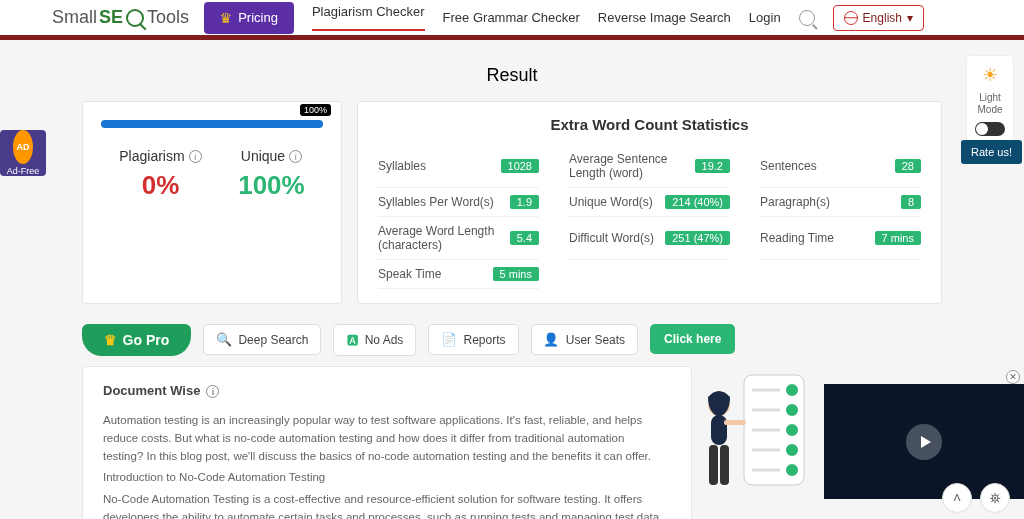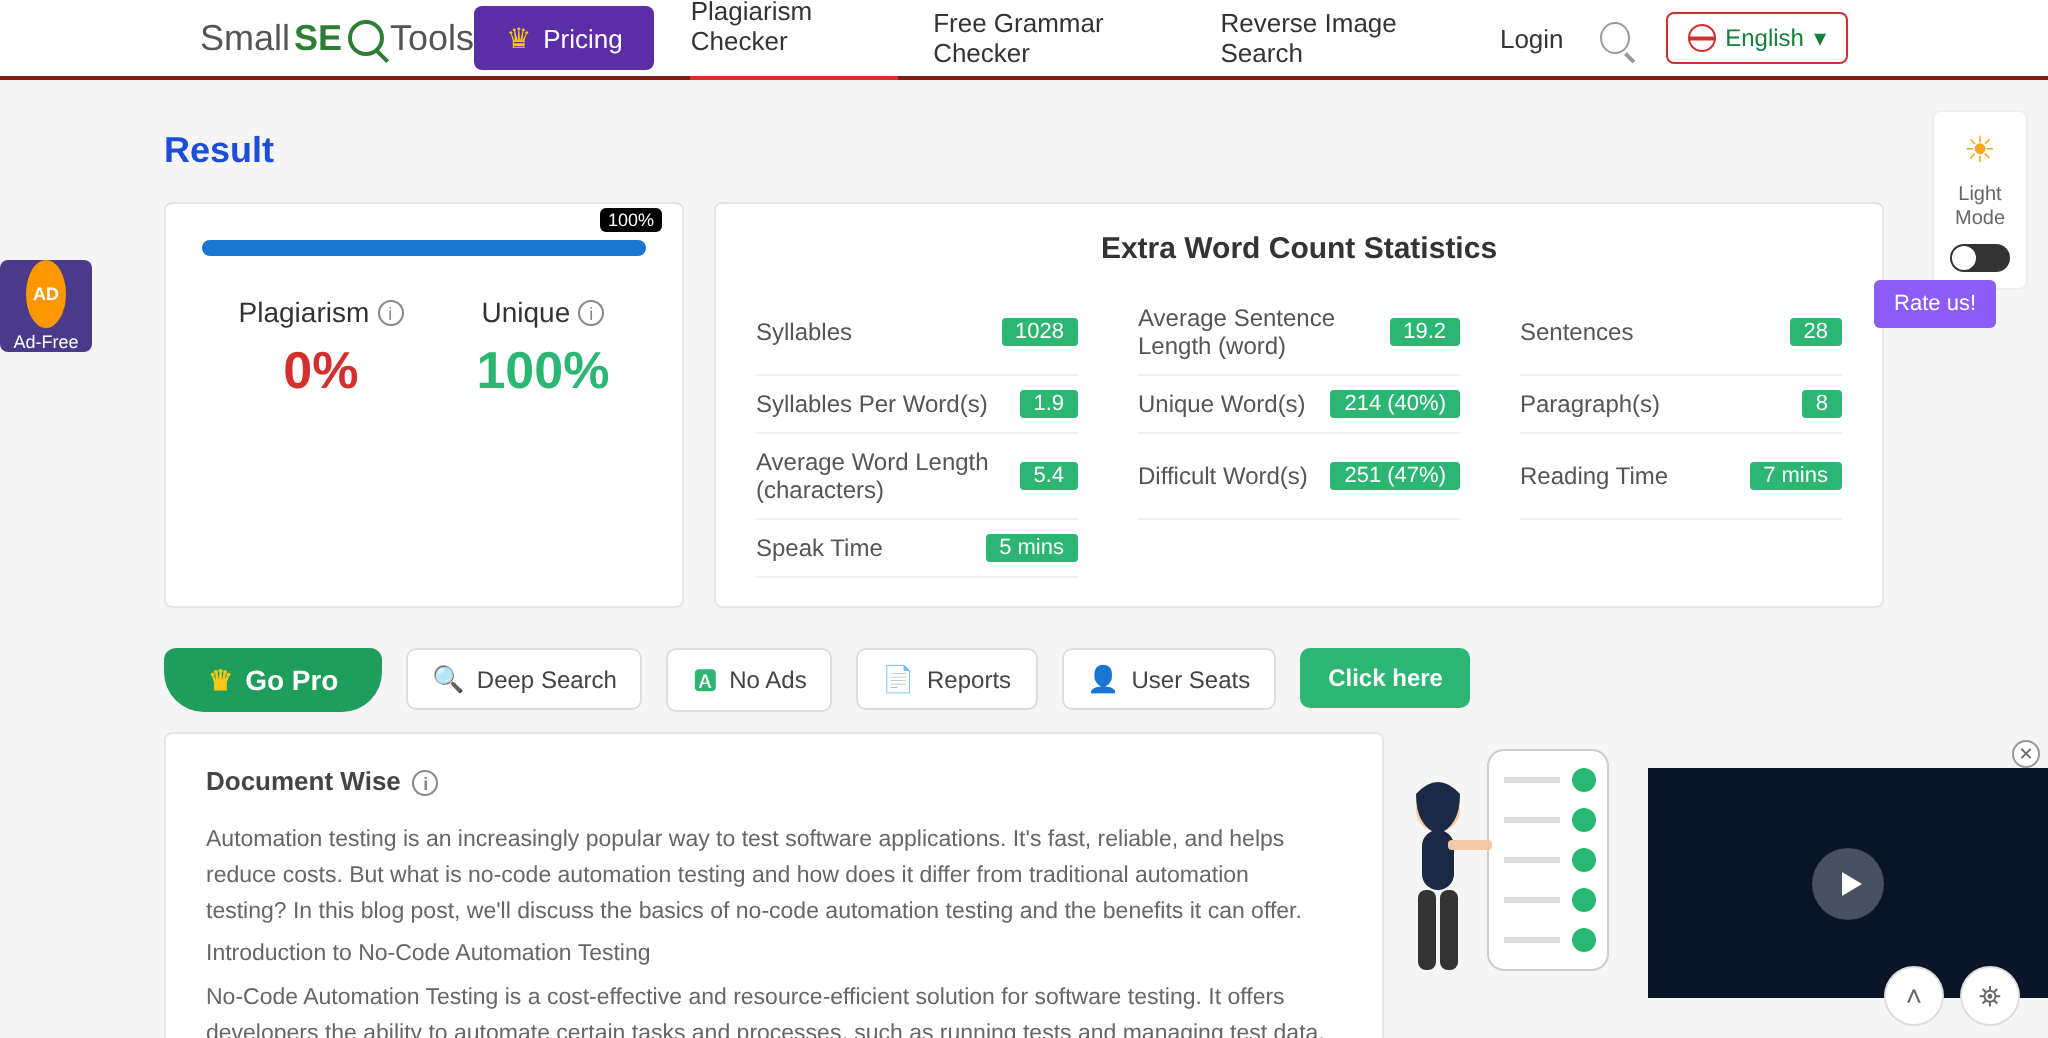--- a/index.html
+++ b/index.html
@@ -1,45 +1,45 @@
 <!DOCTYPE html>
 <html><head>
 <meta charset="utf-8">
 <style>
   *{box-sizing:border-box;margin:0;padding:0;font-family:Arial,Helvetica,sans-serif}
   body{background:#f5f5f5;color:#333;font-size:13px}
   
-  .hdr{background:#fff;height:40px;display:flex;align-items:center;padding:0 100px 0 100px;border-bottom:2px solid #7f1d1d;position:relative}
+  .hdr{background:#fff;height:40px;display:flex;align-items:center;padding:0 100px 0 52px;border-bottom:5px solid #7f1d1d;position:relative}
   .logo{font-size:18px;font-weight:400;color:#555;display:flex;align-items:center;gap:2px}
   .logo .se{color:#2e7d32;font-weight:700}
   .logo-mag{display:inline-block;width:18px;height:18px;border:2px solid #2e7d32;border-radius:50%;position:relative;margin:0 1px}
   .logo-mag:after{content:"";position:absolute;width:8px;height:2px;background:#2e7d32;bottom:-3px;right:-5px;transform:rotate(45deg)}
   .nav{margin-left:auto;display:flex;align-items:center;gap:18px}
   .pricing-btn{background:#5b2ea6;color:#fff;padding:8px 16px;border-radius:4px;display:flex;align-items:center;gap:6px;font-size:13px;cursor:pointer}
   .crown{color:#f5c518;font-size:14px}
   .nav a{color:#333;text-decoration:none;font-size:13px;cursor:pointer}
   .nav a.active{border-bottom:2px solid #d32f2f;padding-bottom:10px}
-  .lang-btn{border:1px solid #d32f2f;color:#15803d;padding:5px 10px;border-radius:4px;display:flex;align-items:flex-start;gap:5px;cursor:pointer;font-size:12px}
+  .lang-btn{border:1px solid #d32f2f;color:#7f1d1d;padding:5px 10px;border-radius:4px;display:flex;align-items:flex-start;gap:5px;cursor:pointer;font-size:12px}
   .globe{width:14px;height:14px;border:1.5px solid #d32f2f;border-radius:50%;position:relative}
   .globe:before{content:"";position:absolute;width:100%;height:1.5px;background:#d32f2f;top:50%;left:0;transform:translateY(-50%)}
   .search-ic{width:16px;height:16px;border:1.5px solid #999;border-radius:50%;position:relative;cursor:pointer}
   .search-ic:after{content:"";position:absolute;width:6px;height:1.5px;background:#999;bottom:-3px;right:-4px;transform:rotate(45deg)}
   
   .adfree{position:fixed;left:0;top:130px;background:#4a3a8a;color:#fff;width:46px;height:46px;border-radius:4px;display:flex;flex-direction:column;align-items:center;justify-content:center;font-size:9px;gap:2px}
   .adfree .circ{width:20px;height:36px;border-radius:50%;background:#ff9800;color:#fff;font-size:9px;font-weight:700;display:flex;align-items:center;justify-content:center}
   
   .right-widg{position:fixed;right:10px;top:55px;display:flex;flex-direction:column;align-items:center;gap:6px;background:#fff;padding:8px;border:1px solid #eee;border-radius:4px}
   .sun{color:#f5a623;font-size:18px}
   .right-widg .lbl{font-size:10px;color:#666;text-align:center;line-height:1.2}
   .toggle{width:30px;height:14px;background:#333;border-radius:7px;position:relative}
   .toggle:after{content:"";position:absolute;width:12px;height:12px;background:#fff;border-radius:50%;top:1px;left:1px}
-  .rateus{position:fixed;right:26px;top:140px;background:#8b5cf6;color:#fff;padding:6px 10px;border-radius:3px;font-size:11px;cursor:pointer}
+  .rateus{position:fixed;right:2px;top:140px;background:#0c4a6e;color:#fff;padding:6px 10px;border-radius:3px;font-size:11px;cursor:pointer}
   
   .main{max-width:860px;margin:0 auto;padding:15px 0}
-  .result-title{text-align:left;font-size:18px;font-weight:700;margin:10px 0 15px;color:#1d4ed8}
+  .result-title{text-align:center;font-size:18px;font-weight:400;margin:10px 0 15px;color:#000000}
   .top-row{display:flex;gap:15px;align-items:stretch}
   
   .card{background:#fff;border:1px solid #e5e5e5;border-radius:4px;padding:18px}
   .left-card{width:260px;position:relative}
   .pbar{height:8px;background:#eee;border-radius:4px;position:relative;margin-bottom:20px}
   .pbar-fill{position:absolute;height:100%;border-radius:4px}
   .p-plag{background:#d32f2f;left:0;width:0%}
   .p-uni{background:#1976d2;left:0;right:0}
   .pbar-bubble{position:absolute;top:-16px;right:-8px;background:#000;color:#fff;font-size:9px;padding:1px 4px;border-radius:3px}
   .pct-row{display:flex;justify-content:space-around;text-align:center}

